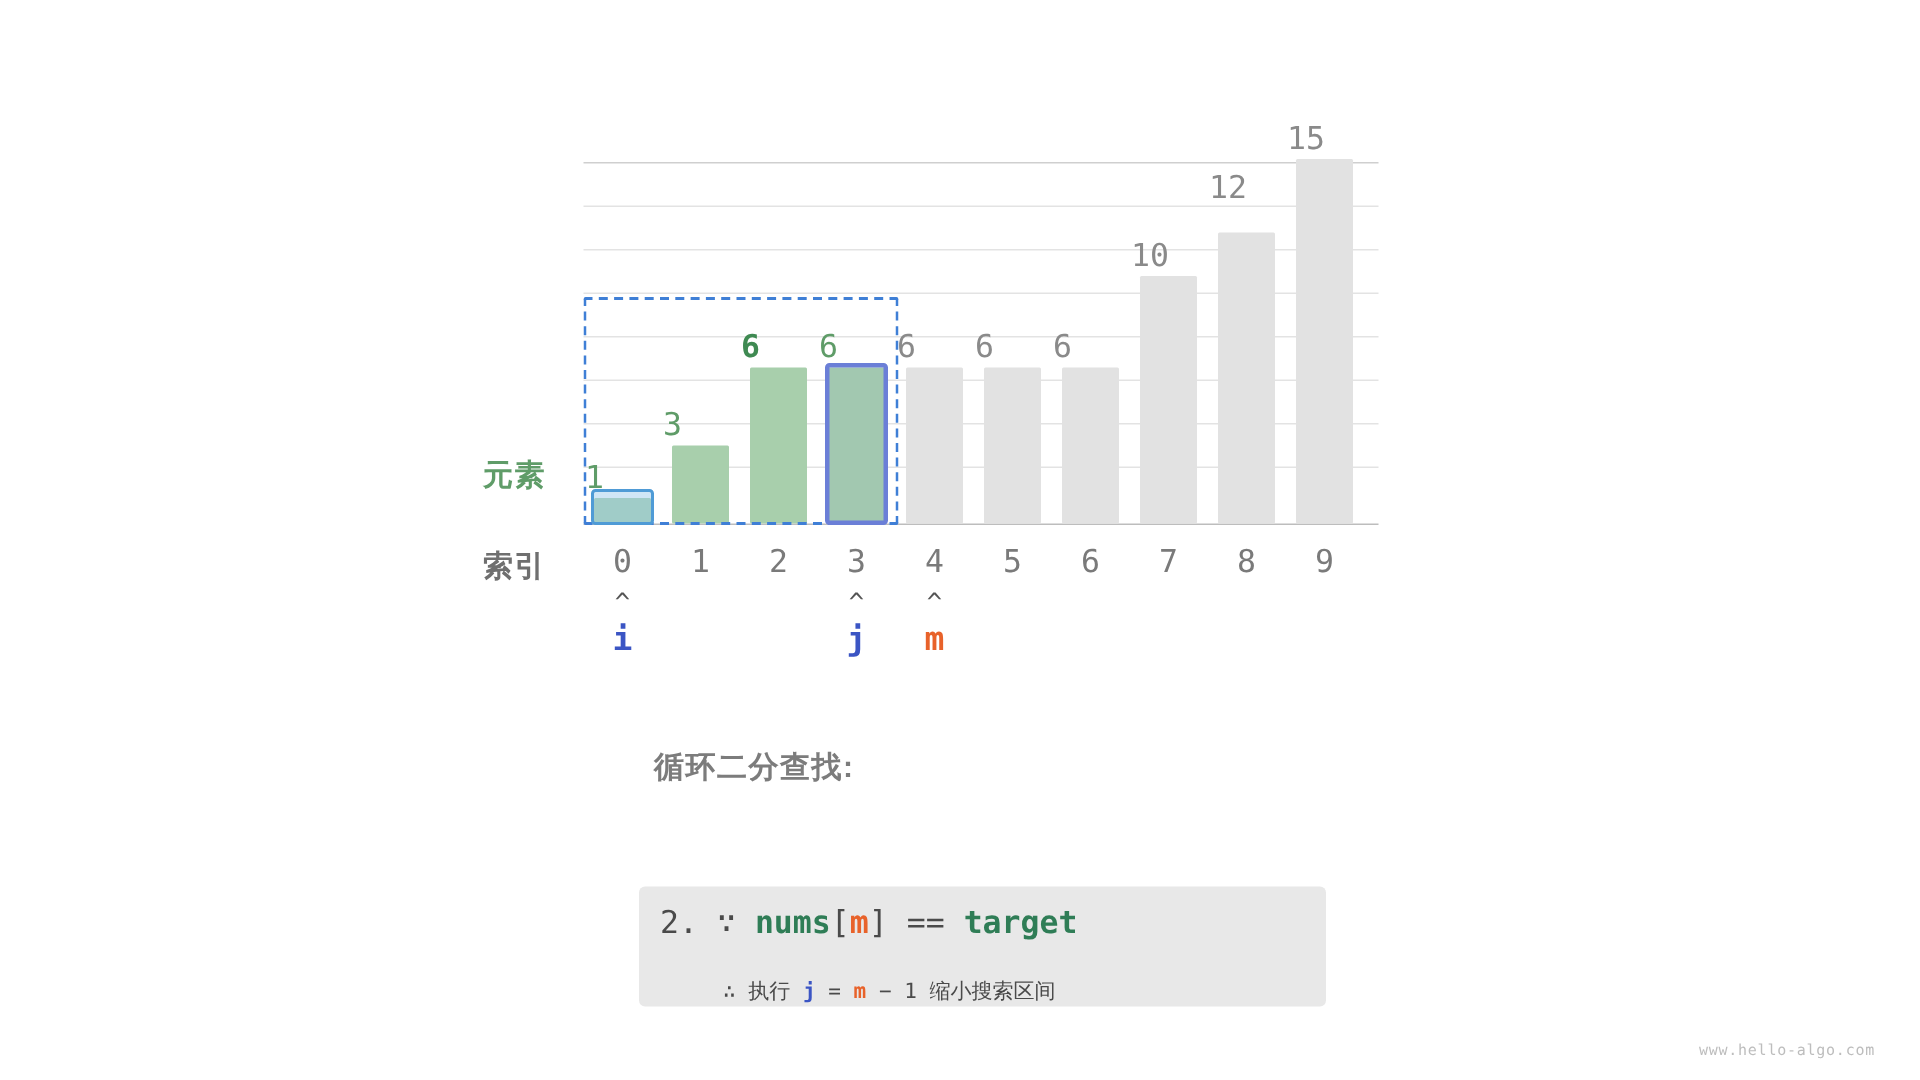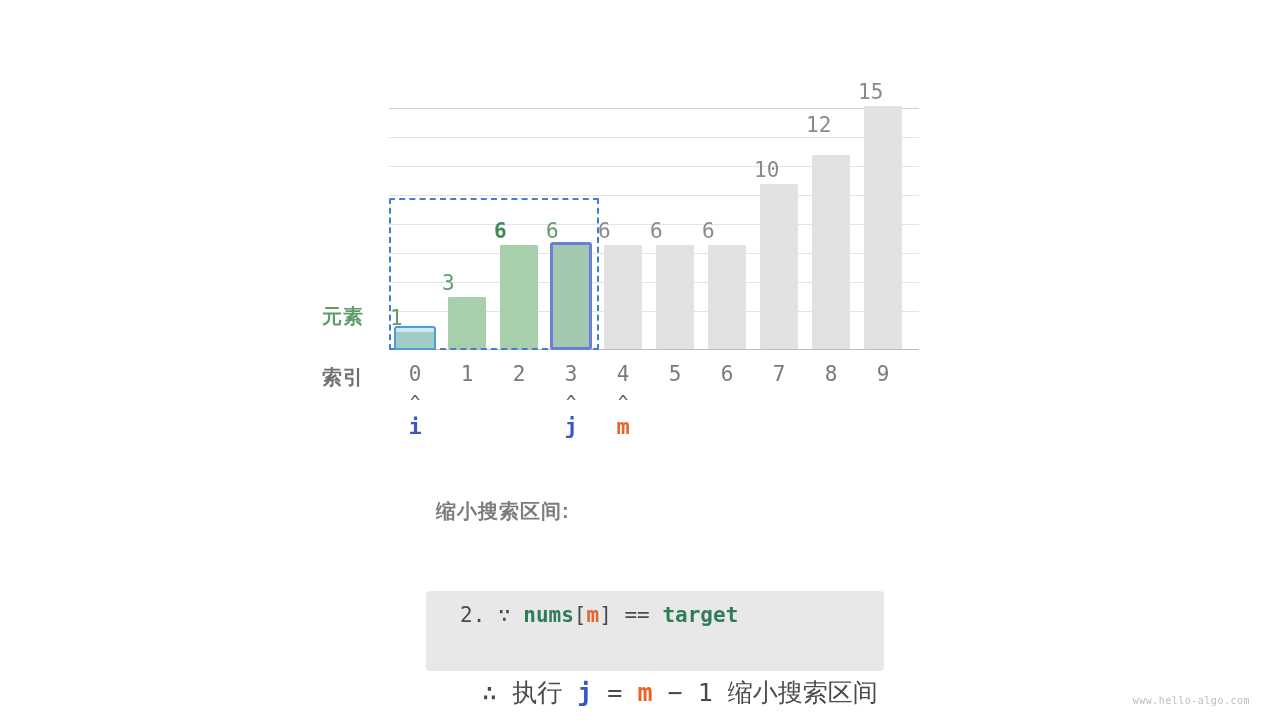--- a/index.html
+++ b/index.html
@@ -79,24 +79,24 @@
   .line1{
     position:absolute;left:436px;top:549px;font-size:21px;color:#4a4a4a;
     font-family:"DejaVu Sans Mono", monospace;white-space:nowrap;
   }
   .line1 .cn{font-family:"Liberation Sans", sans-serif;}
   .hlbox{
     position:absolute;left:426px;top:591px;width:458px;height:80px;background:#e8e8e8;border-radius:4px;
   }
   .line2{
     position:absolute;left:440px;top:603px;font-size:21px;color:#4a4a4a;
-    font-family:"DejaVu Sans Mono", monospace;white-space:nowrap;margin-left:20px;
+    font-family:"DejaVu Sans Mono", monospace;white-space:nowrap;
   }
   .line3{
-    position:absolute;left:482px;top:676px;font-size:25px;color:#4a4a4a;
+    position:absolute;left:482px;top:652px;font-size:14px;color:#4a4a4a;
     font-family:"DejaVu Sans Mono", monospace;white-space:nowrap;
   }
   .line2 .cn,.line3 .cn{font-family:"Liberation Sans", sans-serif;}
   .green-b{color:#2f7d56;font-weight:bold;}
   .orange-b{color:#e8622a;font-weight:bold;}
   .blue-b{color:#3b55c4;font-weight:bold;}
 
   
   .step{
     position:absolute;left:36px;top:640px;width:144px;height:52px;
@@ -208,21 +208,21 @@
     <div class="caret" style="left:1px;">^</div>
     <div class="pname blue" style="left:1px;">i</div>
 
     <div class="caret" style="left:157px;">^</div>
     <div class="pname blue" style="left:157px;">j</div>
 
     <div class="caret" style="left:209px;">^</div>
     <div class="pname orange" style="left:209px;">m</div>
   </div>
 
-  <div class="caption">缩小搜索区间:</div>
+  <div class="caption">循环二分查找:</div>
 
 
   <div class="hlbox"></div>
 
   <div class="line2">
     <span>2.</span>
     <span>∵</span>
     <span class="green-b">nums</span><span>[</span><span class="orange-b">m</span><span>]</span>
     <span>==</span>
     <span class="green-b">target</span>

